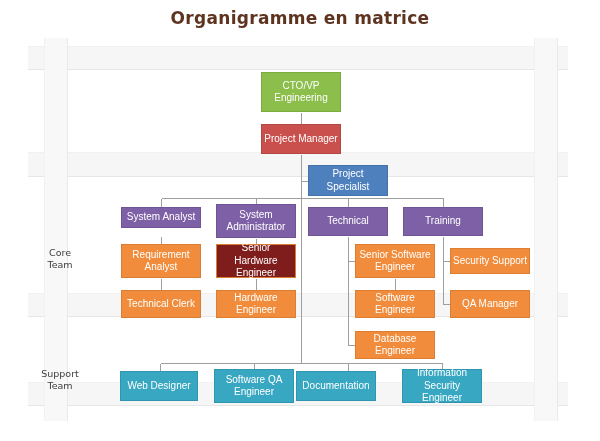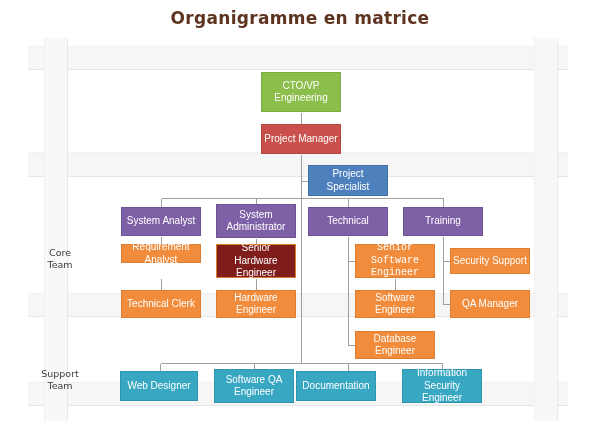--- a/index.html
+++ b/index.html
@@ -67,39 +67,39 @@
   <div id="nodes">
       <div class="node" style="left: 261px; top: 72px; width: 80px; height: 40px; background: rgb(140, 190, 76); border: 1px solid rgb(125, 171, 63);">
         <span>CTO/VP Engineering</span>
       </div>
       <div class="node" style="left: 261px; top: 124px; width: 80px; height: 30px; background: rgb(201, 80, 76); border: 1px solid rgb(179, 71, 68);">
         <span>Project Manager</span>
       </div>
       <div class="node" style="left: 308px; top: 165px; width: 80px; height: 31px; background: rgb(78, 128, 189); border: 1px solid rgb(67, 114, 169);">
         <span>Project Specialist</span>
       </div>
-      <div class="node" style="left: 121px; top: 207px; width: 80px; height: 29px; background: rgb(125, 96, 165); border: 1px solid rgb(111, 84, 148);">
+      <div class="node" style="left: 121px; top: 207px; width: 80px; height: 21px; background: rgb(125, 96, 165); border: 1px solid rgb(111, 84, 148);">
         <span>System Analyst</span>
       </div>
       <div class="node" style="left: 216px; top: 204px; width: 80px; height: 34px; background: rgb(125, 96, 165); border: 1px solid rgb(111, 84, 148);">
         <span>System Administrator</span>
       </div>
       <div class="node" style="left: 308px; top: 207px; width: 80px; height: 29px; background: rgb(125, 96, 165); border: 1px solid rgb(111, 84, 148);">
         <span>Technical</span>
       </div>
       <div class="node" style="left: 403px; top: 207px; width: 80px; height: 29px; background: rgb(125, 96, 165); border: 1px solid rgb(111, 84, 148);">
         <span>Training</span>
       </div>
-      <div class="node" style="left: 121px; top: 244px; width: 80px; height: 19px; background: rgb(240, 140, 59); border: 1px solid rgb(219, 126, 50);">
+      <div class="node" style="left: 121px; top: 244px; width: 80px; height: 34px; background: rgb(240, 140, 59); border: 1px solid rgb(219, 126, 50);">
         <span>Requirement Analyst</span>
       </div>
       <div class="node" style="left: 216px; top: 244px; width: 80px; height: 34px; background: #7f1d1d; border: 1px solid rgb(219, 126, 50);">
         <span>Senior Hardware Engineer</span>
       </div>
-      <div class="node" style="left: 355px; top: 244px; width: 80px; height: 34px; background: rgb(240, 140, 59); border: 1px solid rgb(219, 126, 50); font-family: Liberation Mono, monospace;">
+      <div class="node" style="left: 355px; top: 244px; width: 80px; height: 34px; background: rgb(240, 140, 59); border: 1px solid rgb(219, 126, 50);">
         <span>Senior Software Engineer</span>
       </div>
       <div class="node" style="left: 450px; top: 248px; width: 80px; height: 26px; background: rgb(240, 140, 59); border: 1px solid rgb(219, 126, 50);">
         <span>Security Support</span>
       </div>
       <div class="node" style="left: 121px; top: 290px; width: 80px; height: 28px; background: rgb(240, 140, 59); border: 1px solid rgb(219, 126, 50);">
         <span>Technical Clerk</span>
       </div>
       <div class="node" style="left: 216px; top: 290px; width: 80px; height: 28px; background: rgb(240, 140, 59); border: 1px solid rgb(219, 126, 50);">
         <span>Hardware Engineer</span>

